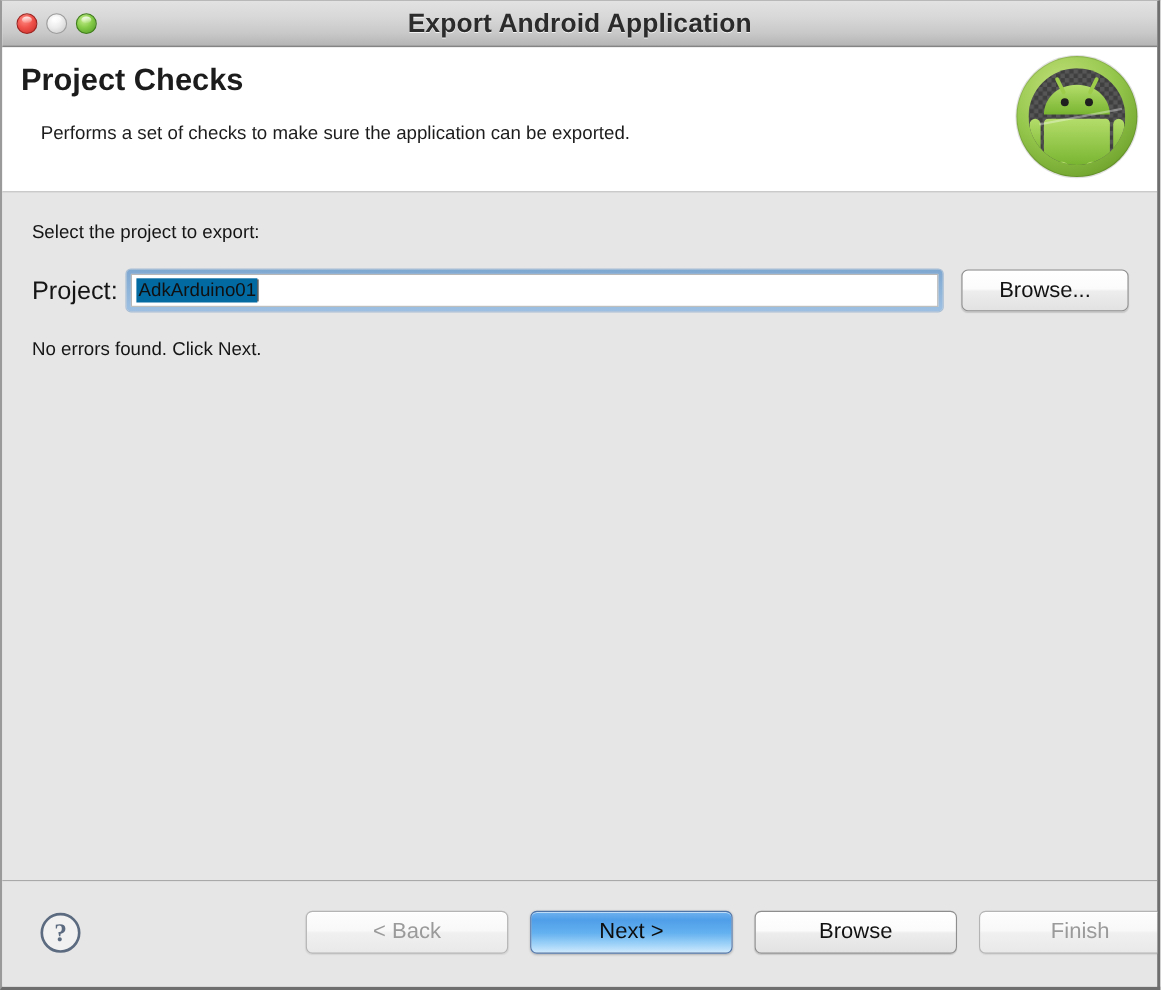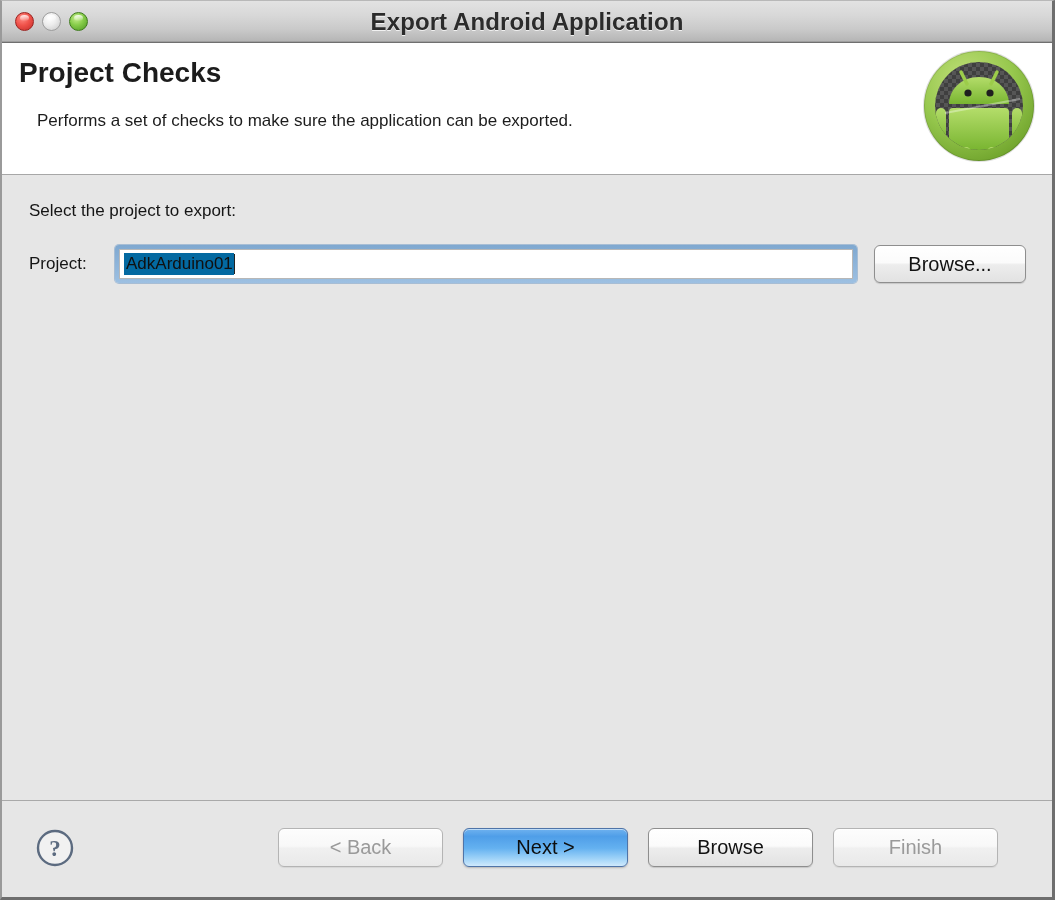--- a/index.html
+++ b/index.html
@@ -127,21 +127,21 @@
     font-size: 17px;
     color: #151515;
     margin-bottom: 24px;
   }
   .field-row {
     display: flex;
     align-items: center;
     gap: 0;
   }
   .field-label {
-    font-size: 17px;
+    font-size: 23px;
     color: #151515;
     width: 86px;
     flex: 0 0 86px;
   }
   .textfield-wrap {
     position: relative;
     width: 742px;
     flex: 0 0 742px;
     height: 38px;
     box-sizing: border-box;
@@ -237,21 +237,21 @@
     height: 40px;
   }
   .footer-buttons {
     position: absolute;
     left: 276px;
     top: 27px;
     display: flex;
     gap: 20px;
   }
   .footer-buttons .btn {
-    width: 165px;
+    width: 184px;
     height: 39px;
   }
 </style>
 </head>
 <body>
 
 <div class="window">
 
   <div class="titlebar">
     <div class="traffic">
@@ -325,20 +325,21 @@
           <span class="value">AdkArduino01</span>
           <span class="caret"></span>
         </div>
       </div>
 
       <div class="btn browse-btn">
         <span>Browse...</span>
       </div>
     </div>
 
+    <div class="status-text">No errors found. Click Next.</div>
   </div>
 
   <div class="footer">
     <div class="help-icon">
       <svg viewBox="0 0 40 40" width="40" height="40">
         <circle cx="20" cy="20" r="17" fill="#f1f1f1" stroke="#5c6b80" stroke-width="2.4"></circle>
         <text x="20" y="27.5" text-anchor="middle" font-family="Liberation Serif, serif" font-size="23" font-weight="bold" fill="#5c6b80">?</text>
       </svg>
     </div>
 

